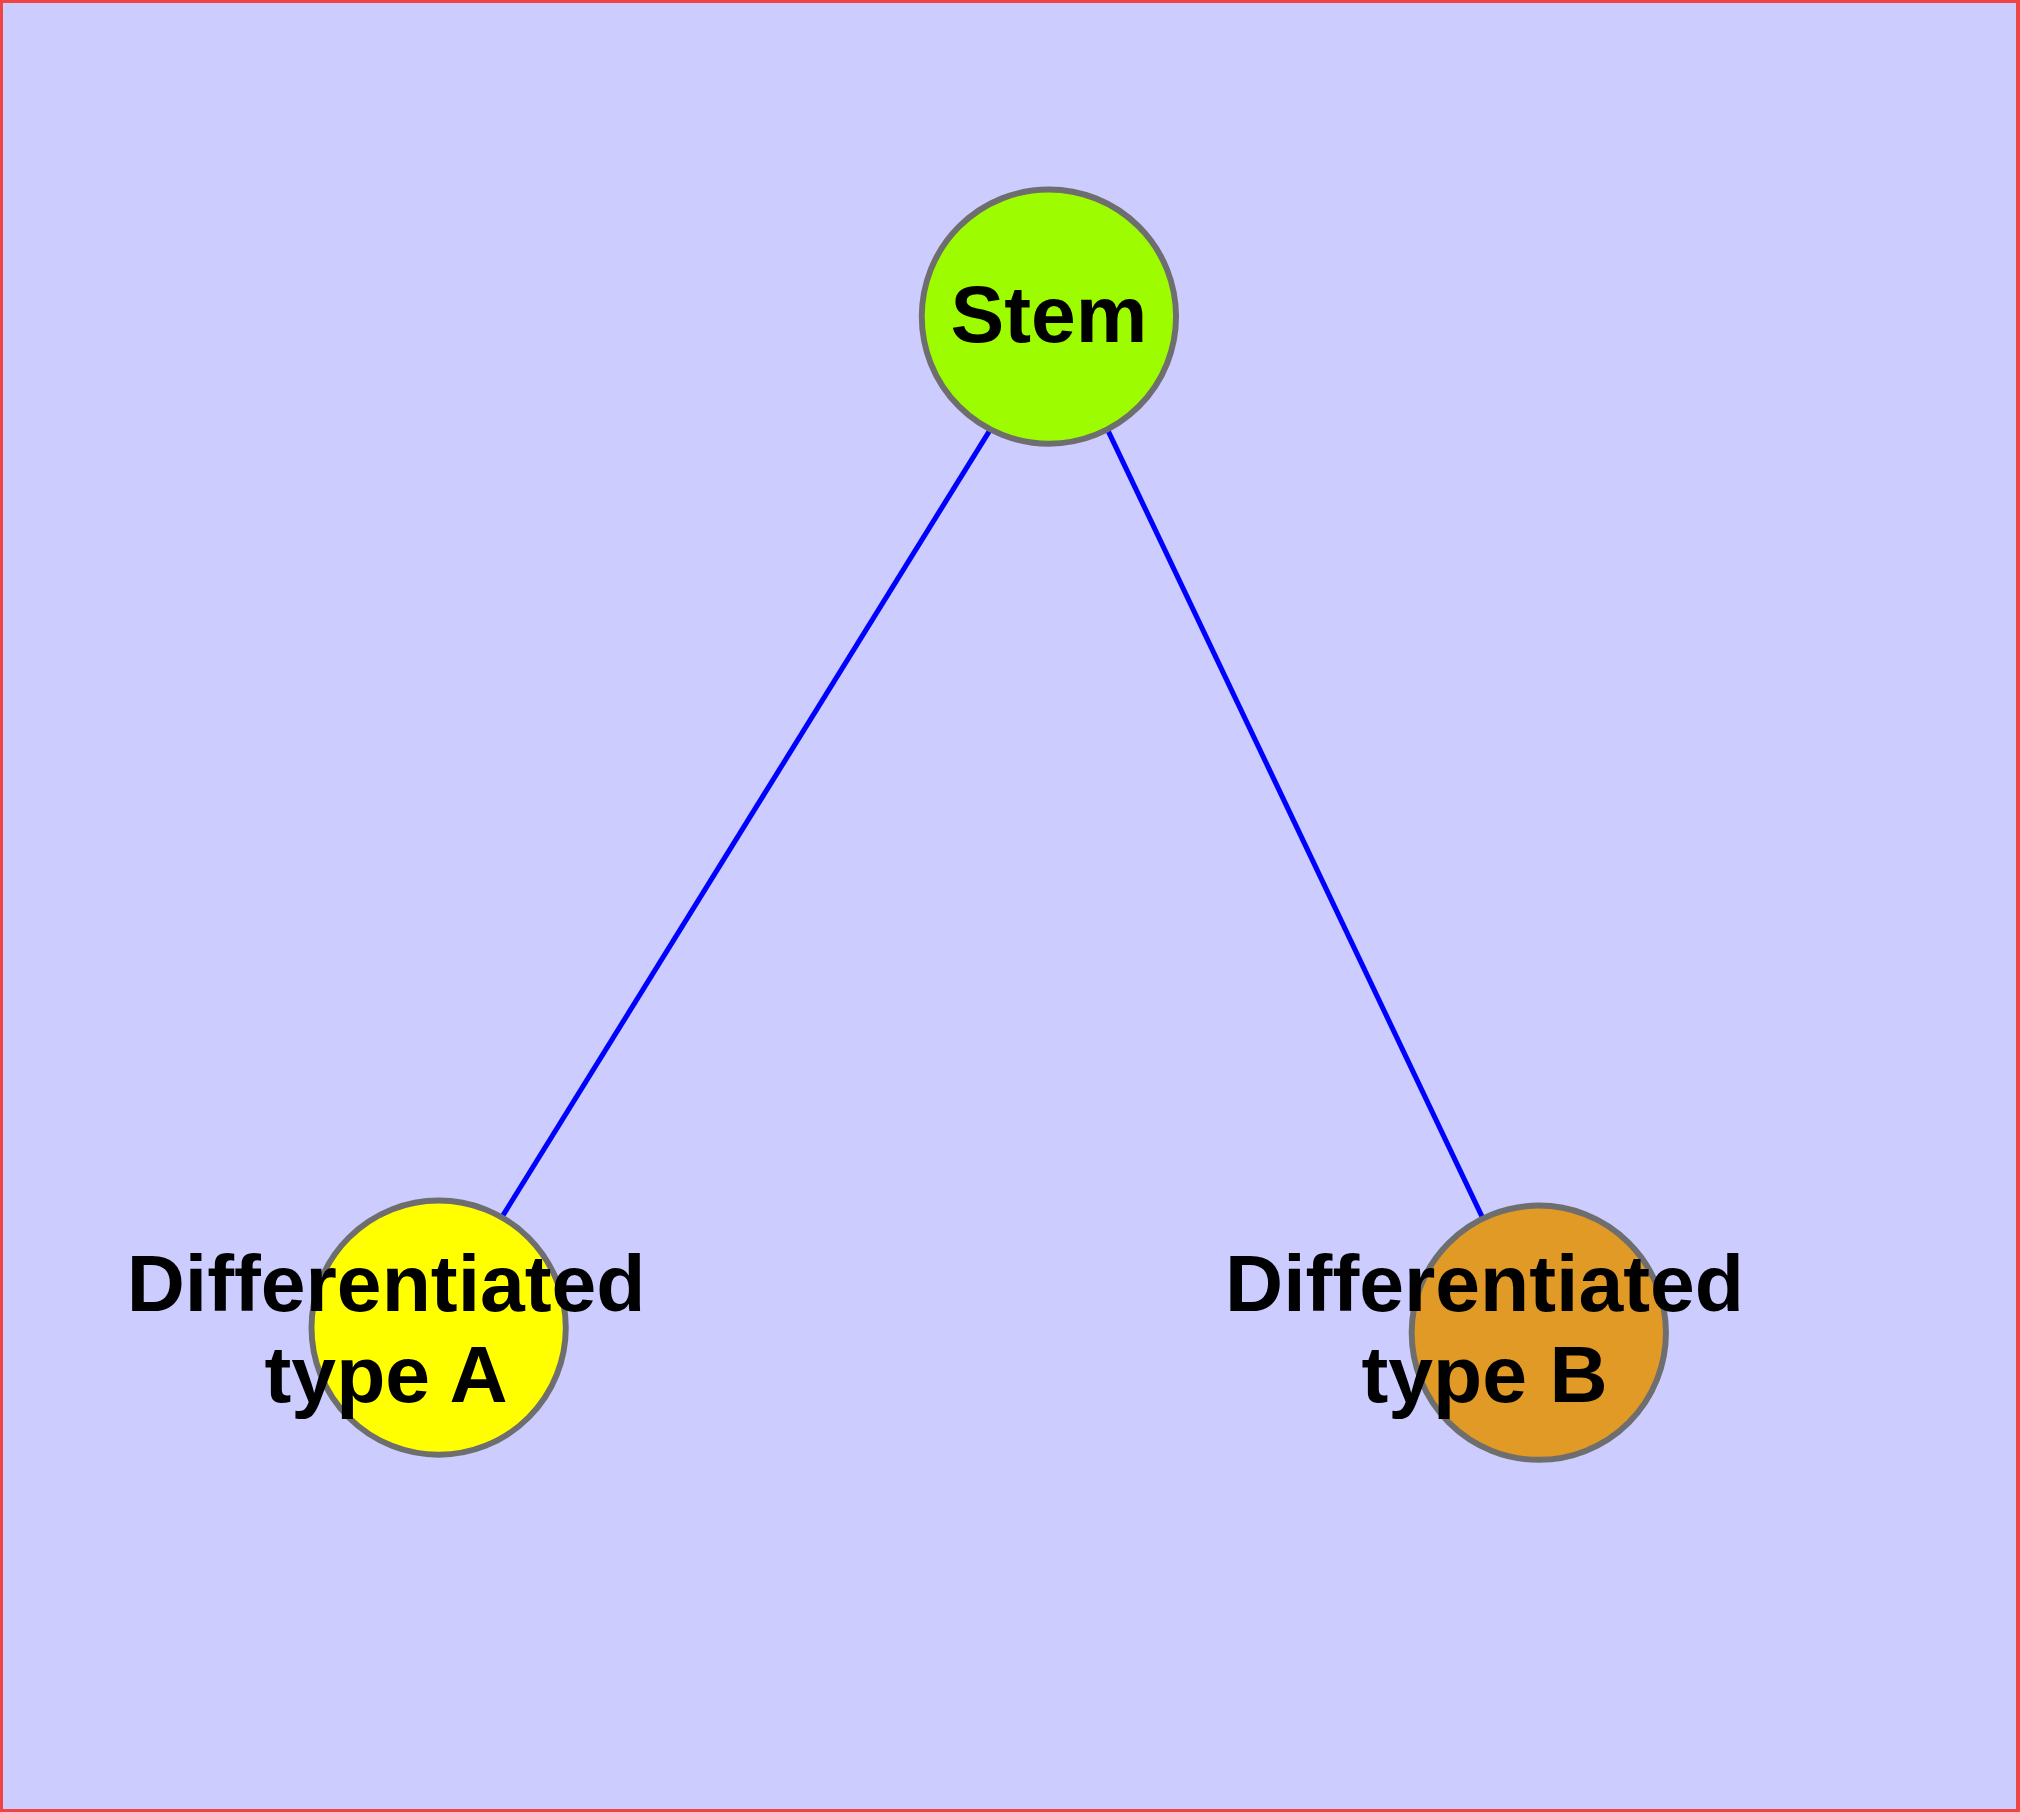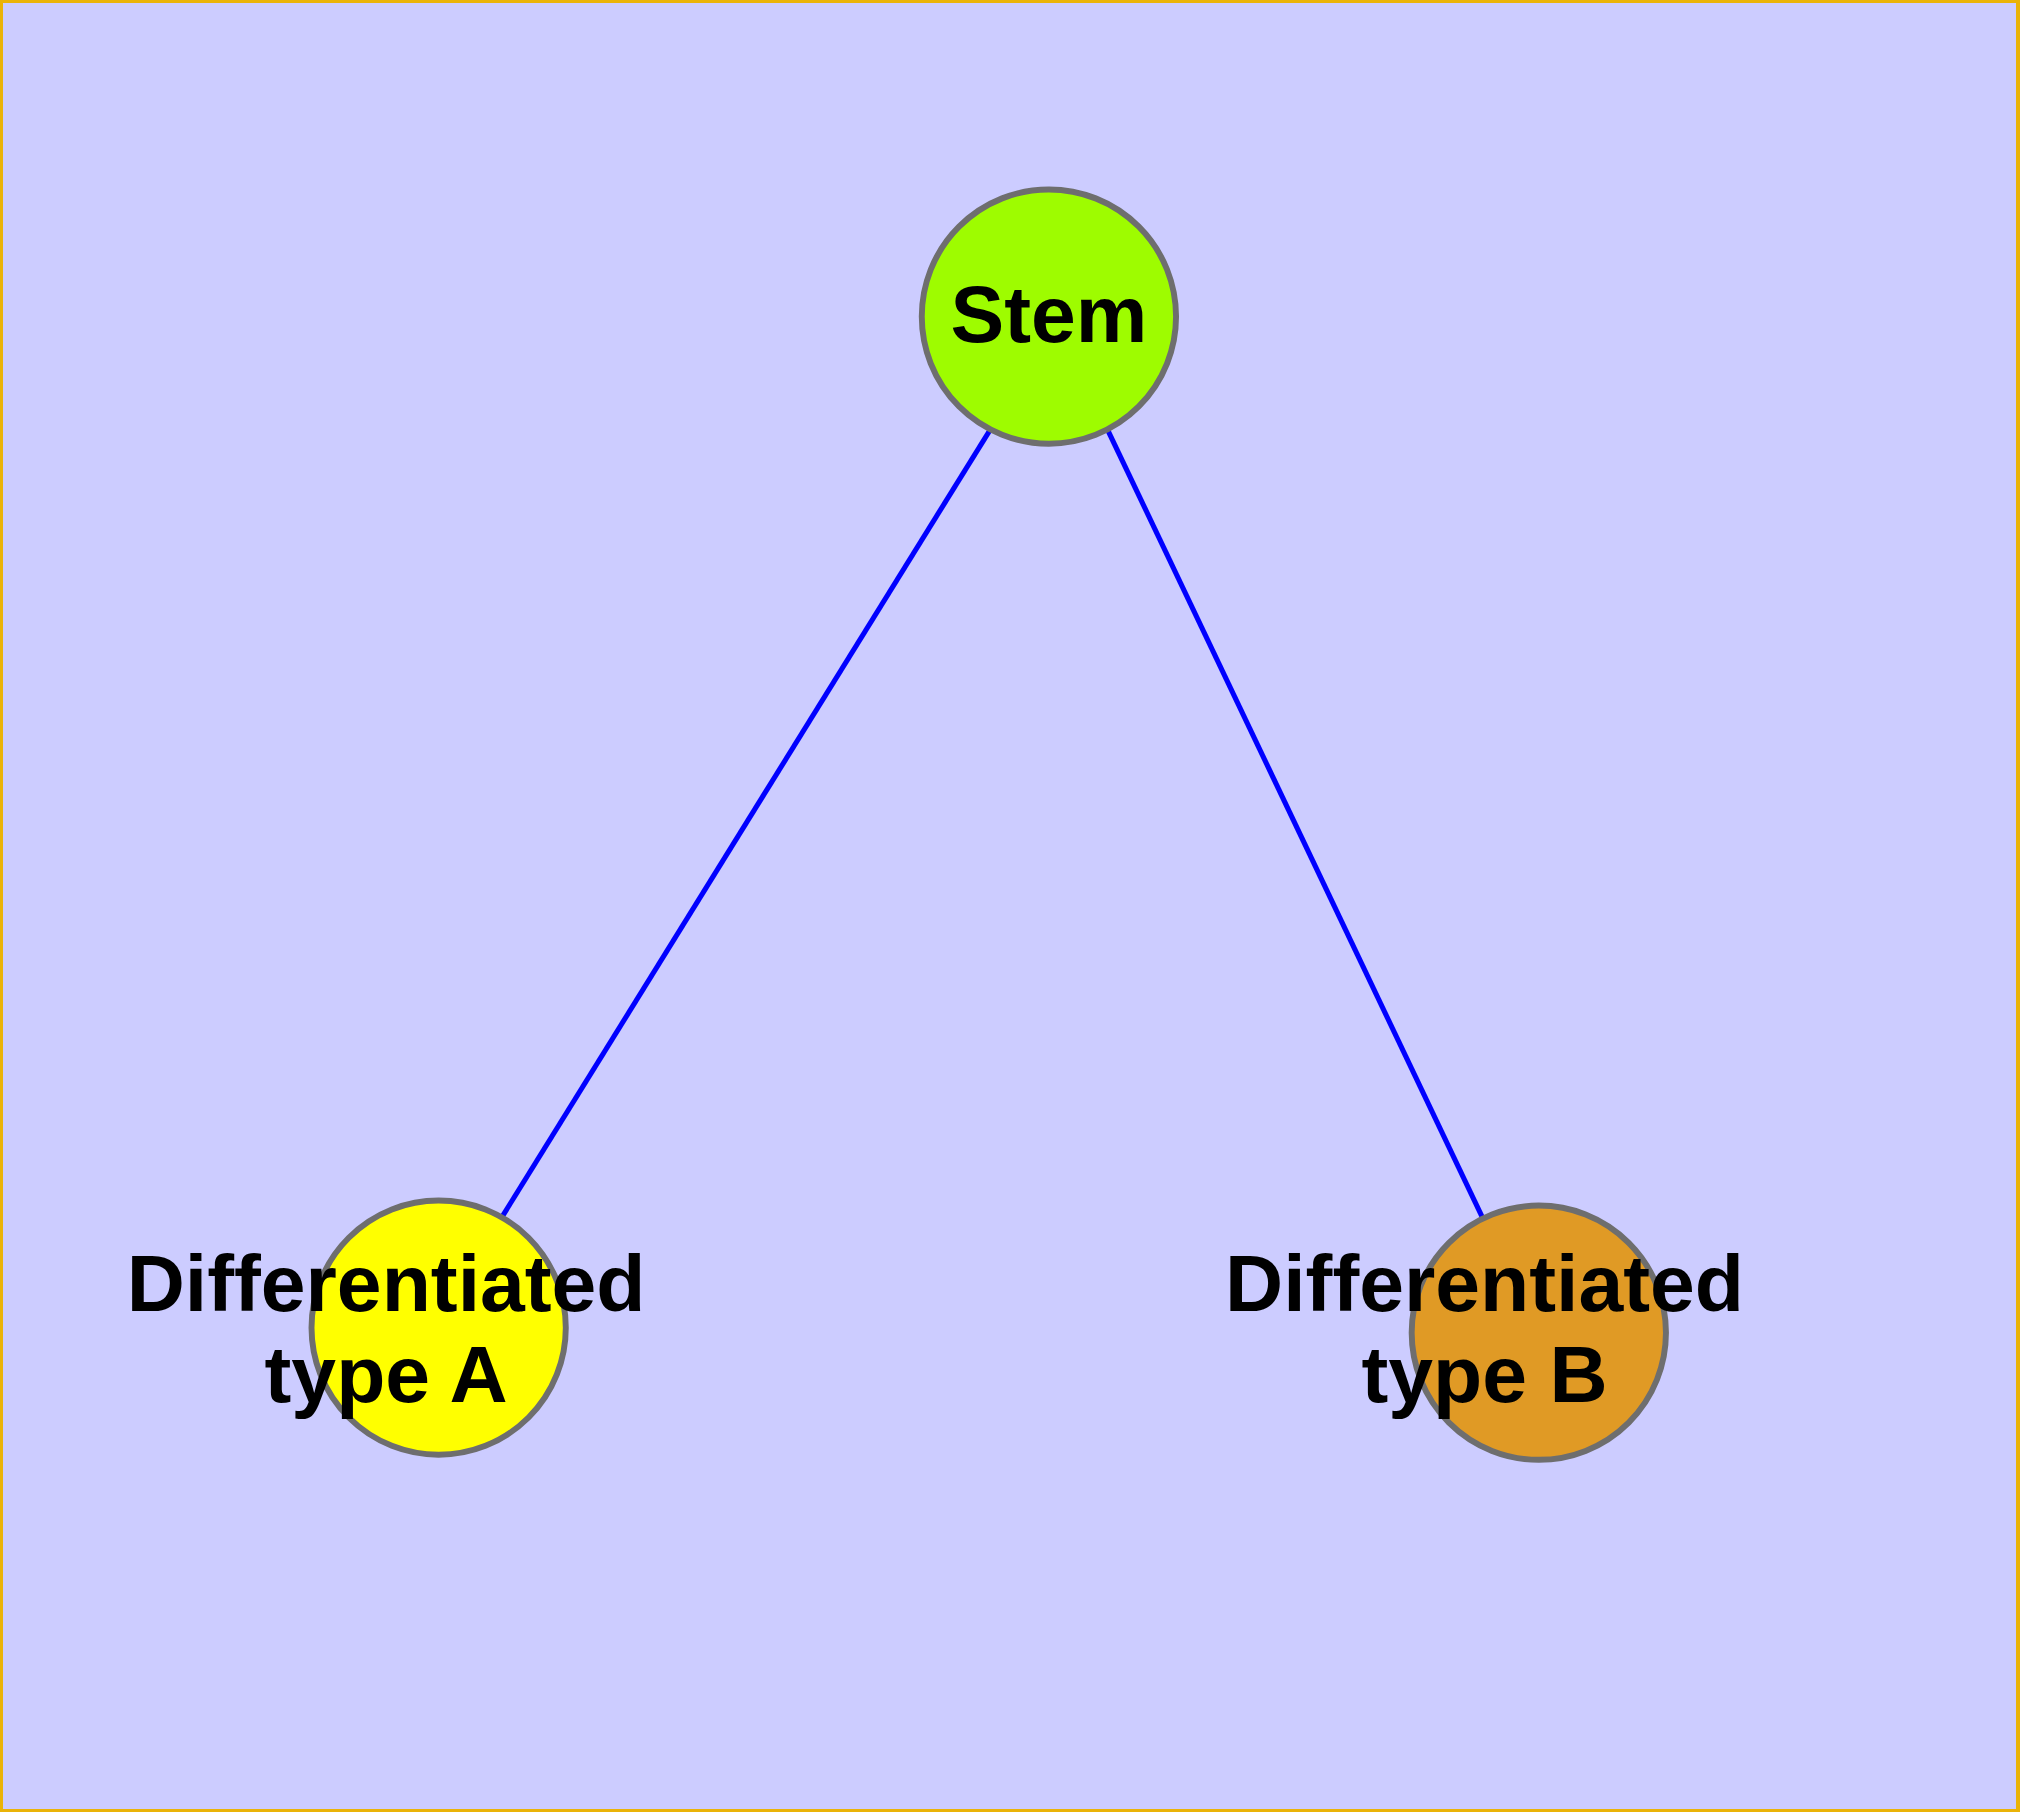--- a/index.html
+++ b/index.html
@@ -4,21 +4,21 @@
 <style>
   html, body {
     margin: 0;
     padding: 0;
     background: #ffffff;
   }
   #canvas {
     position: relative;
     width: 2021px;
     height: 1812px;
-    background: #eab308;
+    background: #ef4444;
     overflow: hidden;
     font-family: "Liberation Sans", sans-serif;
   }
   #plot-area {
     position: absolute;
     left: 3.4px;
     top: 3.4px;
     width: 2013px;
     height: 1806px;
     background: #ccccff;

